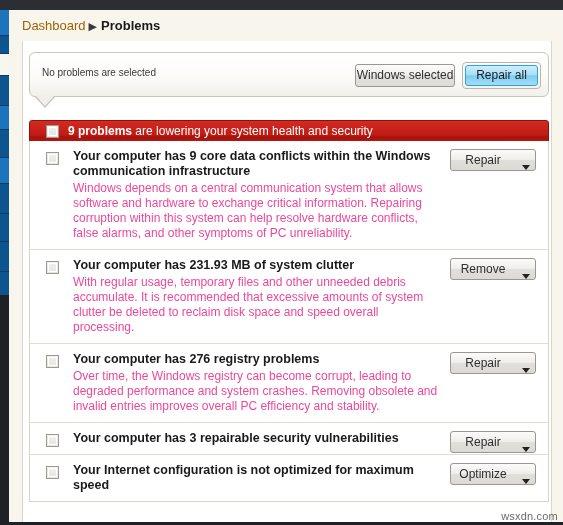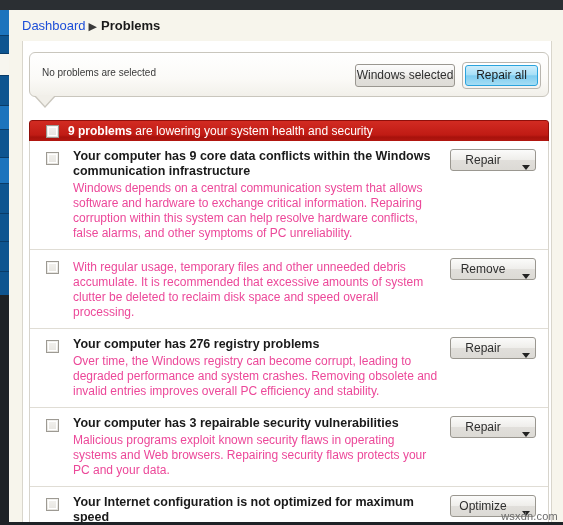--- a/index.html
+++ b/index.html
@@ -61,21 +61,21 @@
 
   
   #breadcrumb {
     position: absolute;
     left: 13px; top: 8px;
     height: 18px;
     font-size: 13px;
     color: #2b2b2b;
     white-space: nowrap;
   }
-  #breadcrumb .crumb { color: #1d4ed8; }
+  #breadcrumb .crumb { color: #a16207; }
   #breadcrumb .sep {
     color: #3a3a3a;
     margin: 0 4px 0 3px;
     font-size: 11px;
   }
   #breadcrumb .current { font-weight: bold; color: #1a1a1a; }
 
   
   #pane {
     position: absolute;
@@ -344,20 +344,21 @@
           <div class="lbl">Repair</div>
           <div class="div"></div>
           <div class="arw">
             <i></i>
           </div>
         </div>
       </div>
       <div class="prow">
         <div class="cbox cb"></div>
         <div class="ptext">
+          <div class="ptitle">Your computer has 231.93 MB of system clutter</div>
           <div class="pdesc">With regular usage, temporary files and other unneeded debris accumulate. It is recommended that excessive amounts of system clutter be deleted to reclaim disk space and speed overall processing.</div>
         </div>
         <div class="splitbtn">
           <div class="lbl">Remove</div>
           <div class="div"></div>
           <div class="arw">
             <i></i>
           </div>
         </div>
       </div>
@@ -372,21 +373,20 @@
           <div class="div"></div>
           <div class="arw">
             <i></i>
           </div>
         </div>
       </div>
       <div class="prow">
         <div class="cbox cb"></div>
         <div class="ptext">
           <div class="ptitle">Your computer has 3 repairable security vulnerabilities</div>
-          <div class="pdesc">Malicious programs exploit known security flaws in operating systems and Web browsers. Repairing security flaws protects your PC and your data.</div>
         </div>
         <div class="splitbtn">
           <div class="lbl">Repair</div>
           <div class="div"></div>
           <div class="arw">
             <i></i>
           </div>
         </div>
       </div>
       <div class="prow">

